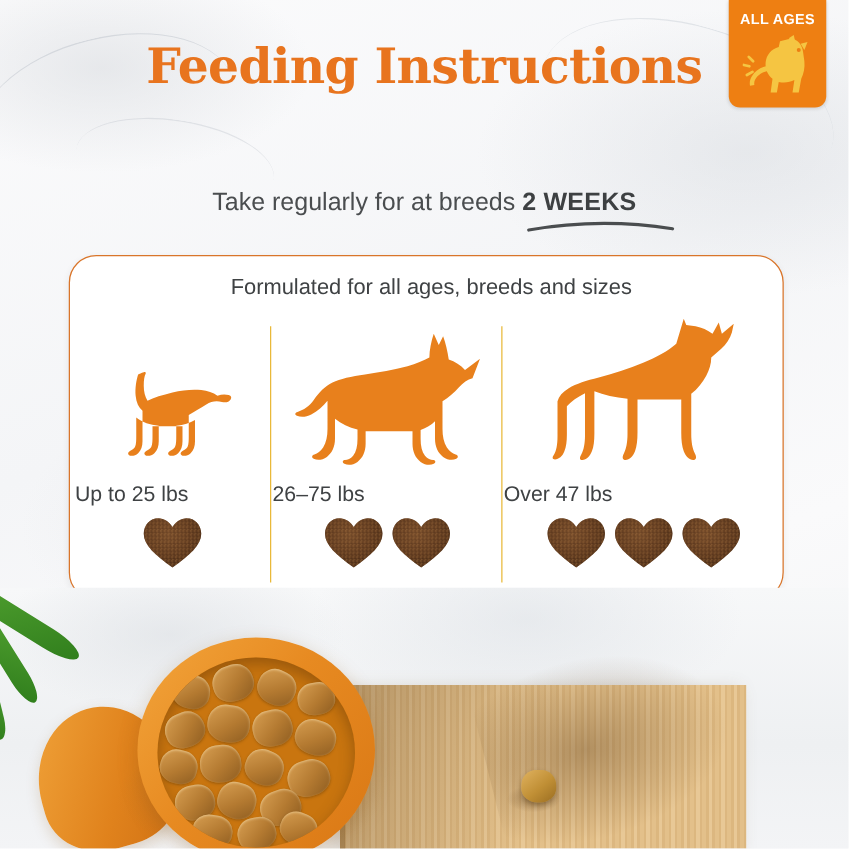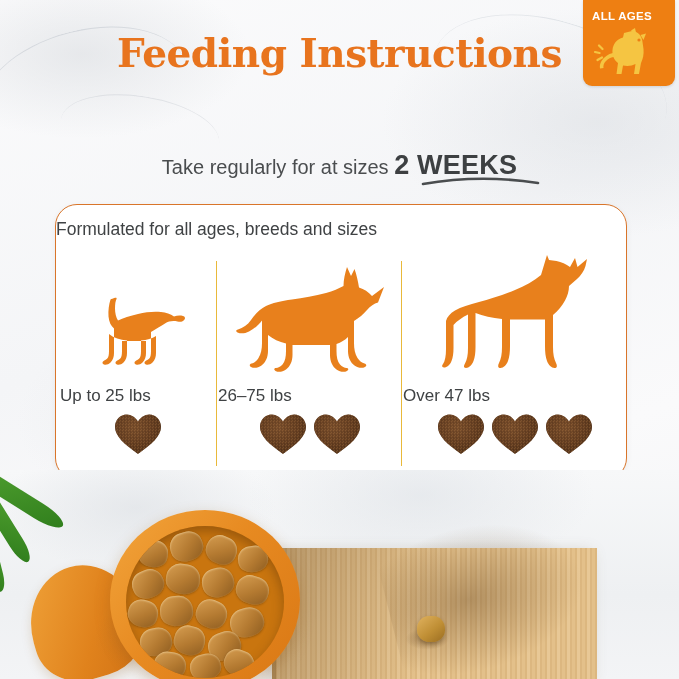--- a/index.html
+++ b/index.html
@@ -37,43 +37,43 @@
   }
   .subtitle{
     position:absolute;left:0;top:108px;width:679px;text-align:center;
     font-family:"Liberation Sans", sans-serif;
     font-weight:bold;font-size:29px;letter-spacing:.2px;color:#444749;line-height:1;
   }
   .tagline{
     position:absolute;left:0;top:152px;width:679px;text-align:center;
     font-size:20px;color:#4a4d4f;line-height:1;white-space:nowrap;
   }
-  .tagline .strong{font-weight:bold;font-size:27px;color:#3d4042;letter-spacing:.2px;}
+  .tagline .strong{font-weight:bold;font-size:20px;color:#3d4042;letter-spacing:.2px;}
   .underline-arc{position:absolute;left:421px;top:174px;width:119px;height:12px;}
 
   
   .badge{
-    position:absolute;left:583px;top:0px;width:92px;height:86px;
+    position:absolute;left:583px;top:0px;width:78px;height:86px;
     background:#EE7F12;border-radius:0 0 9px 9px;
     box-shadow:0 1px 3px rgba(0,0,0,.12);
   }
   .badge-label{
     position:absolute;left:0;top:10px;width:78px;text-align:center;
     color:#ffffff;font-weight:bold;font-size:11.5px;letter-spacing:.3px;
   }
   .badge-dog{position:absolute;left:11px;top:27px;}
 
   
   .card{
     position:absolute;left:55px;top:204px;width:570px;height:274px;
     background:#ffffff;border:1.6px solid #D9752A;border-radius:22px;
     box-shadow:0 2px 6px rgba(0,0,0,.06);
   }
   .card-head{
-    position:absolute;left:0;top:16px;width:578px;
+    position:absolute;left:0;top:16px;width:578px;text-align:center;
     font-size:17.5px;color:#3f4244;line-height:1;
   }
   .divider{position:absolute;top:56px;width:0;height:205px;border-left:1.6px solid #E9B93A;}
   .divider.d1{left:160px;}
   .divider.d2{left:345px;}
 
   .col{position:absolute;top:50px;}
   .col.c1{left:4px;width:156px;}
   .col.c2{left:162px;width:183px;}
   .col.c3{left:347px;width:223px;}
@@ -170,21 +170,21 @@
   <div class="marble">
     <div class="vein v1"></div>
     <div class="vein v2"></div>
     <div class="vein v3"></div>
     <div class="vein v4"></div>
     <div class="vein v5"></div>
     <div class="vein v6"></div>
   </div>
 
   <div class="title">Feeding Instructions</div>
-  <div class="tagline"><span>Take regularly for at sizes </span><span class="strong">2 WEEKS</span></div>
+  <div class="tagline"><span>Take regularly for at breeds </span><span class="strong">2 WEEKS</span></div>
   <svg class="underline-arc" viewBox="0 0 119 12">
     <path d="M2 10 Q 59 0 117 9" stroke="#4a4d4f" stroke-width="2.6" fill="none" stroke-linecap="round"></path>
   </svg>
 
   <div class="badge">
     <div class="badge-label">ALL AGES</div>
     <svg class="badge-dog" width="56" height="52" viewBox="0 0 56 52">
       <g fill="#F5C542">
         <path d="M38 4 C44 4 48 9 48.5 15 L49.5 22 C50 27 49 32 47 36 L45 47 L40 47 L41.5 37 C38 39 33 39.5 29 38.5 L27.5 47 L22.5 47 L24 36 C20 33 18 28 18.5 23 C19 17 23 12 29 10.5 L30 6 Z"></path>
         <path d="M37 3.5 L41 1 L42.5 8 Z"></path>

